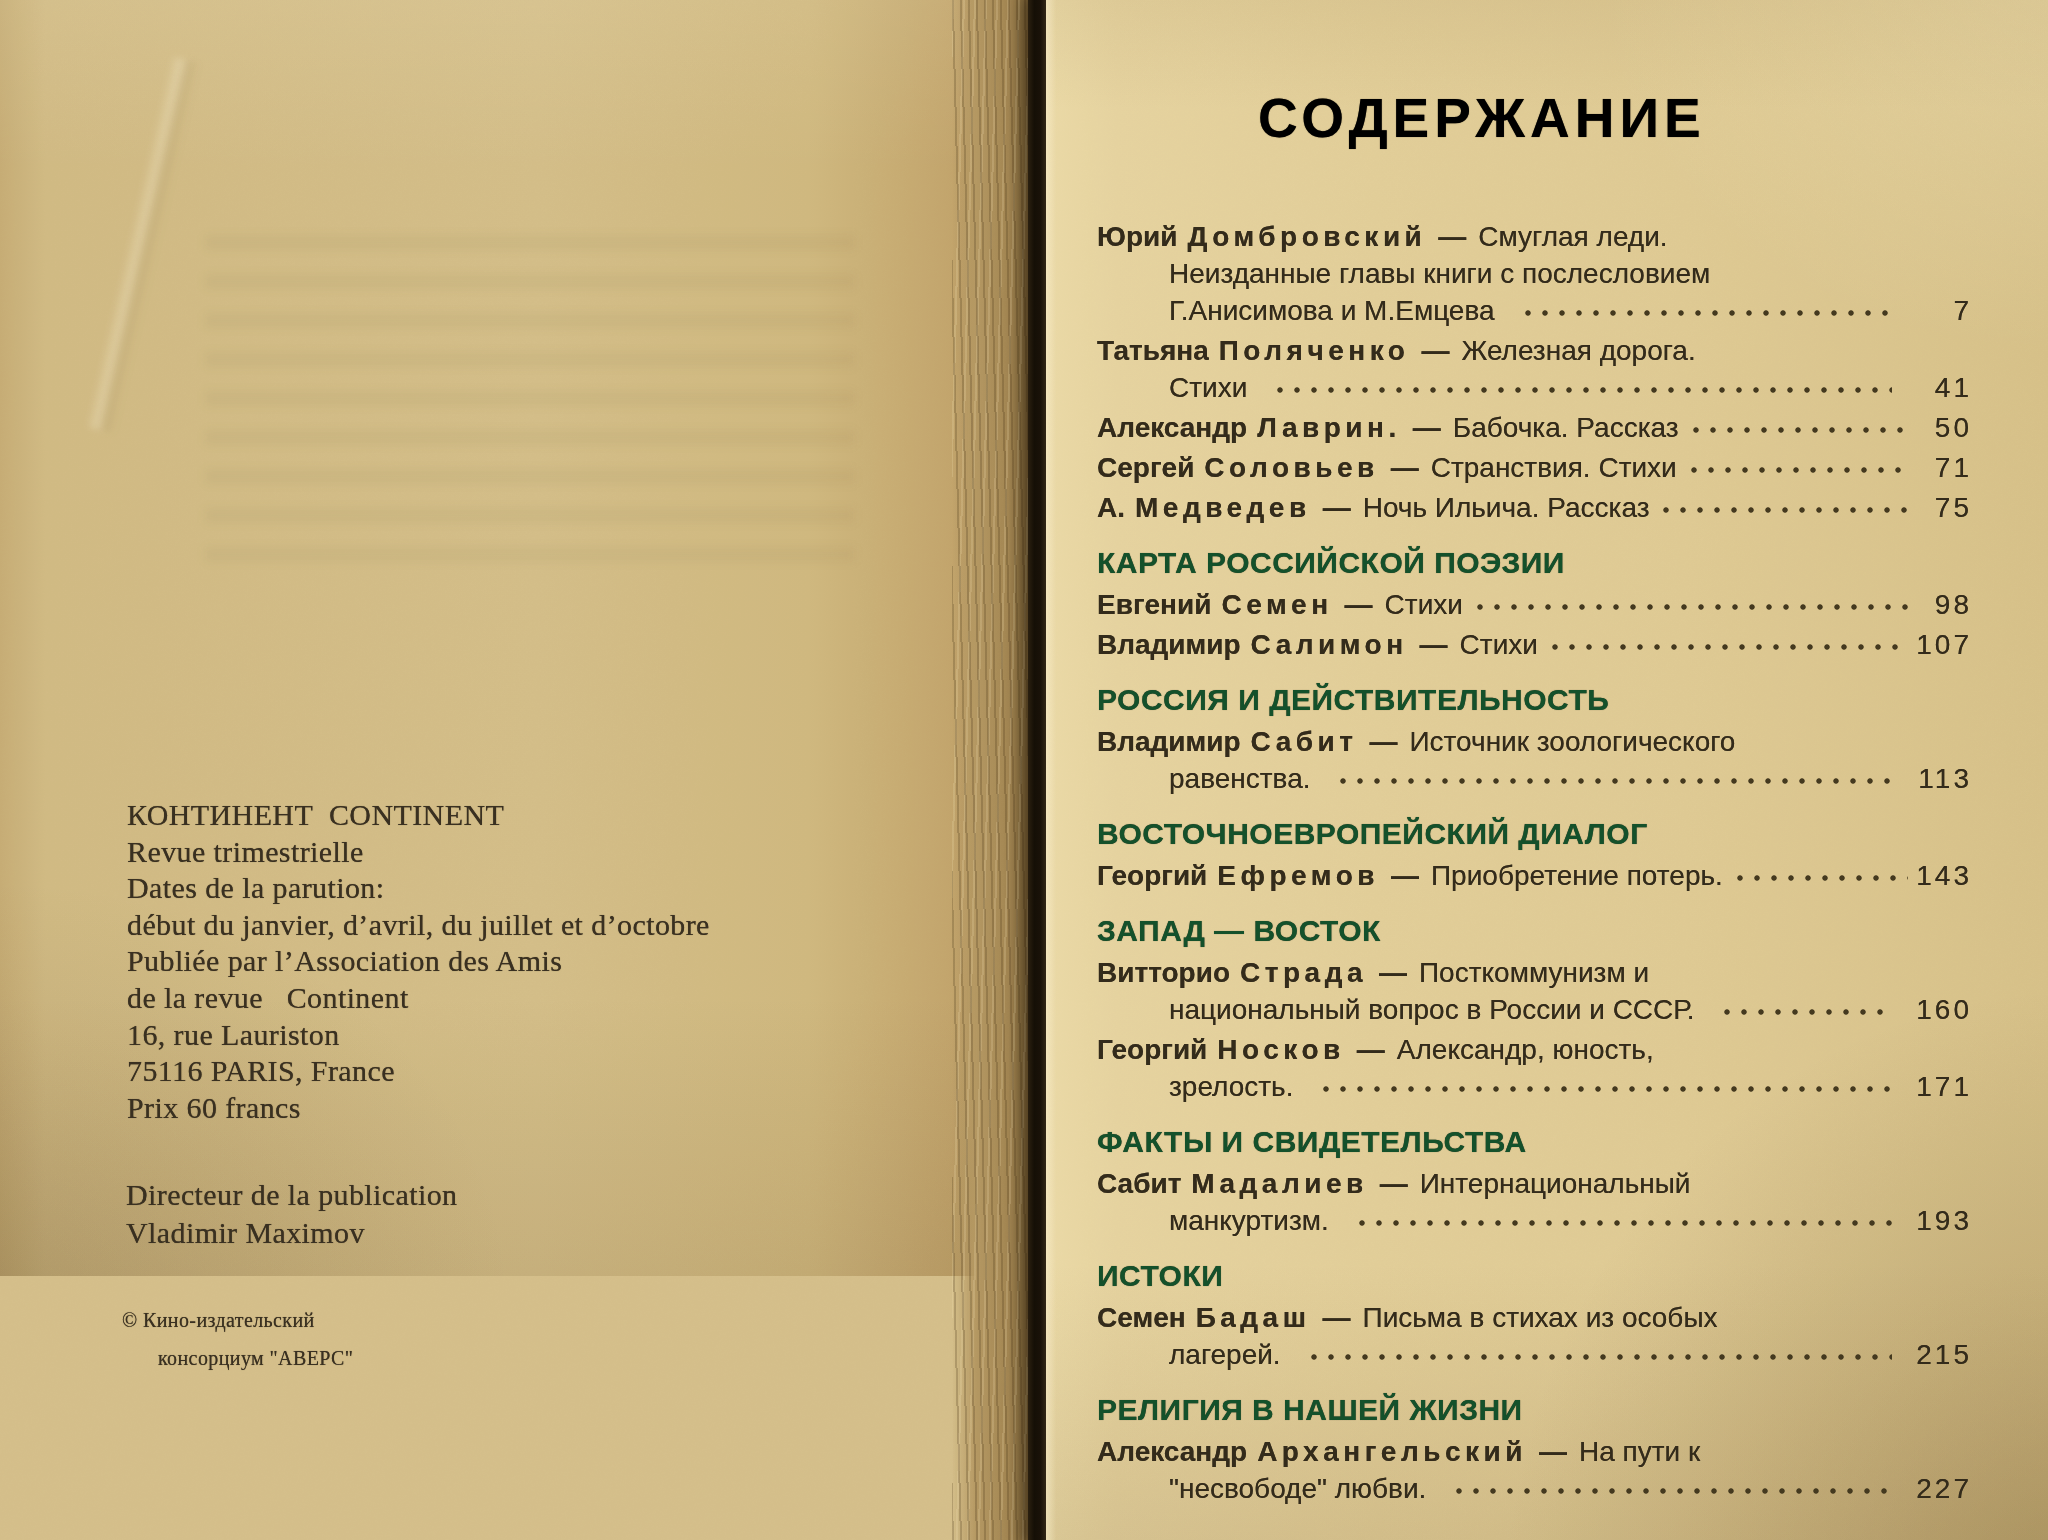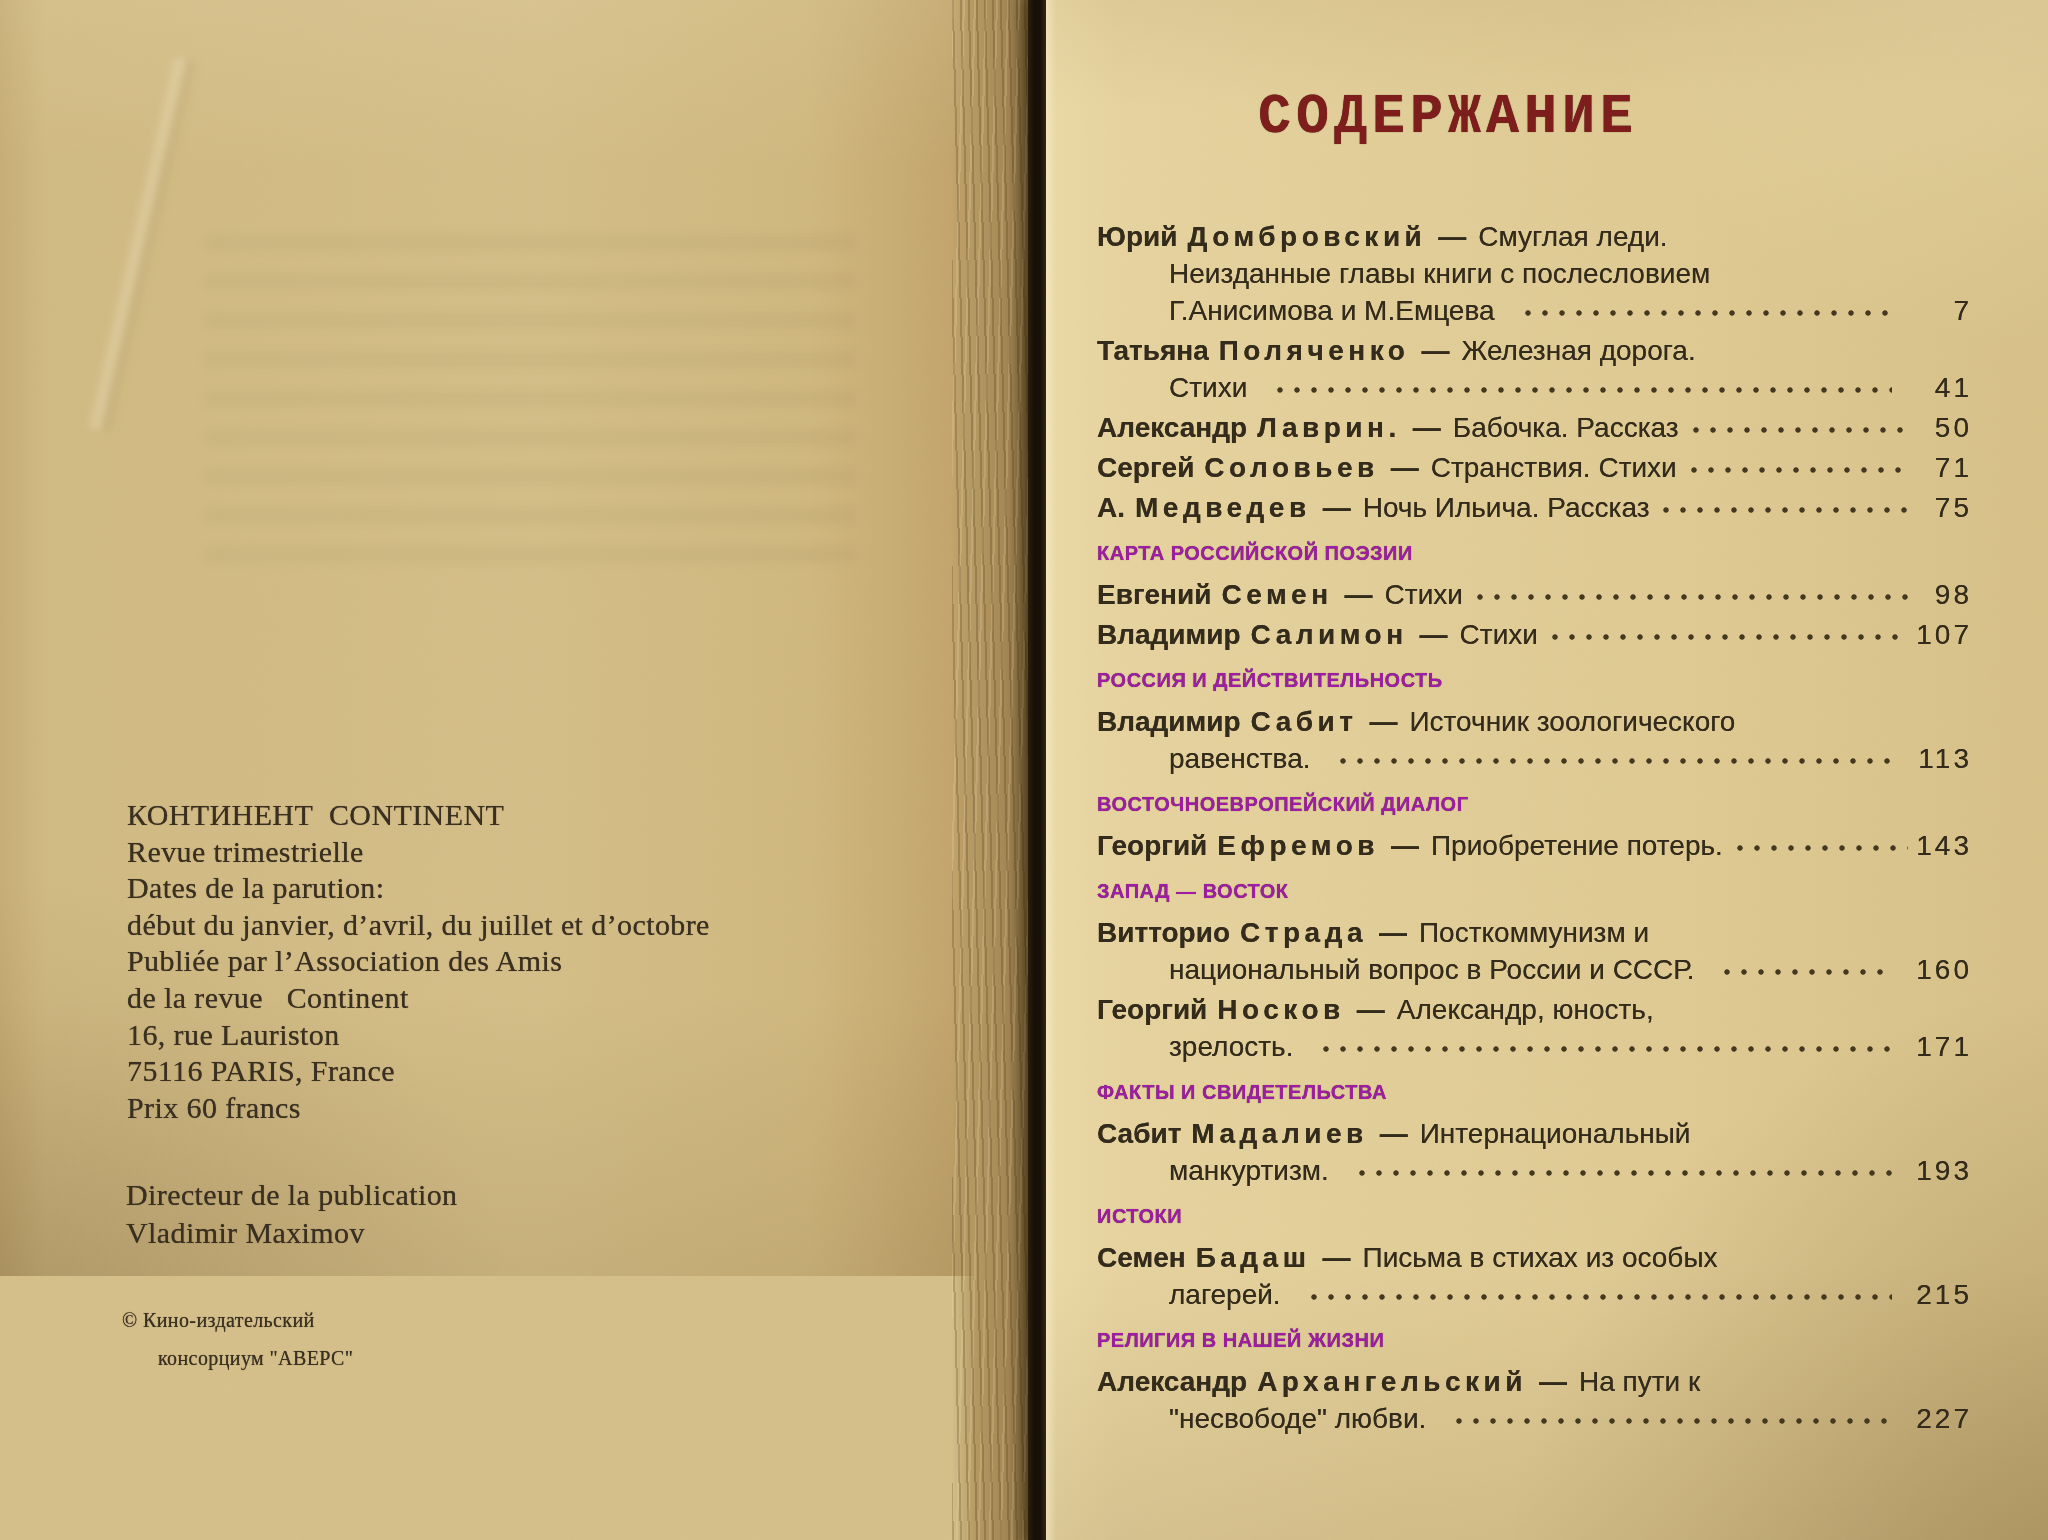--- a/index.html
+++ b/index.html
@@ -59,32 +59,32 @@
       radial-gradient(100% 55% at 100% -2%, rgba(255,246,214,0.28), rgba(255,246,214,0) 45%),
       linear-gradient(to bottom, rgba(120,92,42,0.07), rgba(120,92,42,0) 110px, rgba(120,92,42,0) 82%, rgba(110,84,38,0.13)),
       linear-gradient(to right, #eedfb0 0px, #e9d8a8 70px, #e5d3a1 330px, #e2cf9c 640px, #dac690 100%);
   }
   .page-right .hl{
     position:absolute;left:0;top:0;width:10px;height:100%;
     background:linear-gradient(to right, rgba(255,248,220,0.55), rgba(255,248,220,0));
   }
   .toc-title{
     position:absolute;left:1258px;top:86px;margin:0;
-    font-family:Liberation Mono, monospace;font-weight:bold;
-    font-size:55px;letter-spacing:5px;color:#7f1d1d;
+    font-family:Liberation Sans, sans-serif;font-weight:bold;
+    font-size:55px;letter-spacing:5px;color:#000000;
     text-shadow:0 0 0.8px rgba(45,38,22,0.9);
   }
   .toc{
     position:absolute;left:1097px;top:215px;width:875px;
     font-family:"Liberation Sans",sans-serif;
     font-size:28px;line-height:37px;color:#342c1c;
   }
   .toc-header{
-    font-weight:bold;font-size:20px;line-height:40px;
-    margin-top:7px;margin-bottom:1px;letter-spacing:0.5px;color:#a21caf;
+    font-weight:bold;font-size:30px;line-height:40px;
+    margin-top:17px;margin-bottom:1px;letter-spacing:0.5px;color:#14532d;
     text-shadow:0 0 0.7px rgba(47,40,23,0.9);
   }
   .entry{margin-top:3px;}
   .line{text-shadow:0 0 0.6px rgba(52,44,28,0.8);}
   .line.cont{padding-left:72px;}
   .line.last{display:flex;align-items:baseline;}
   .line.cont.last{padding-left:72px;gap:16px;}
   .author{font-weight:bold;}
   .author.spaced{letter-spacing:4.5px;margin-left:10px;}
   .dash{font-weight:bold;margin:0 12px;}

